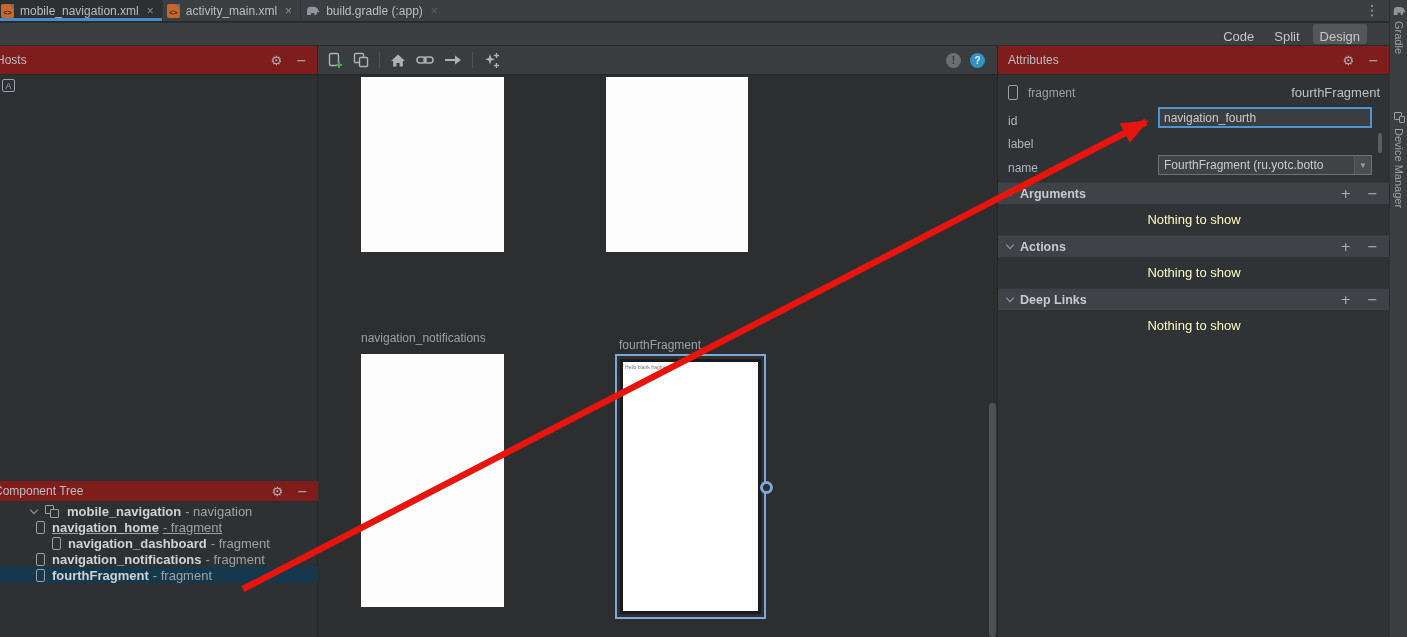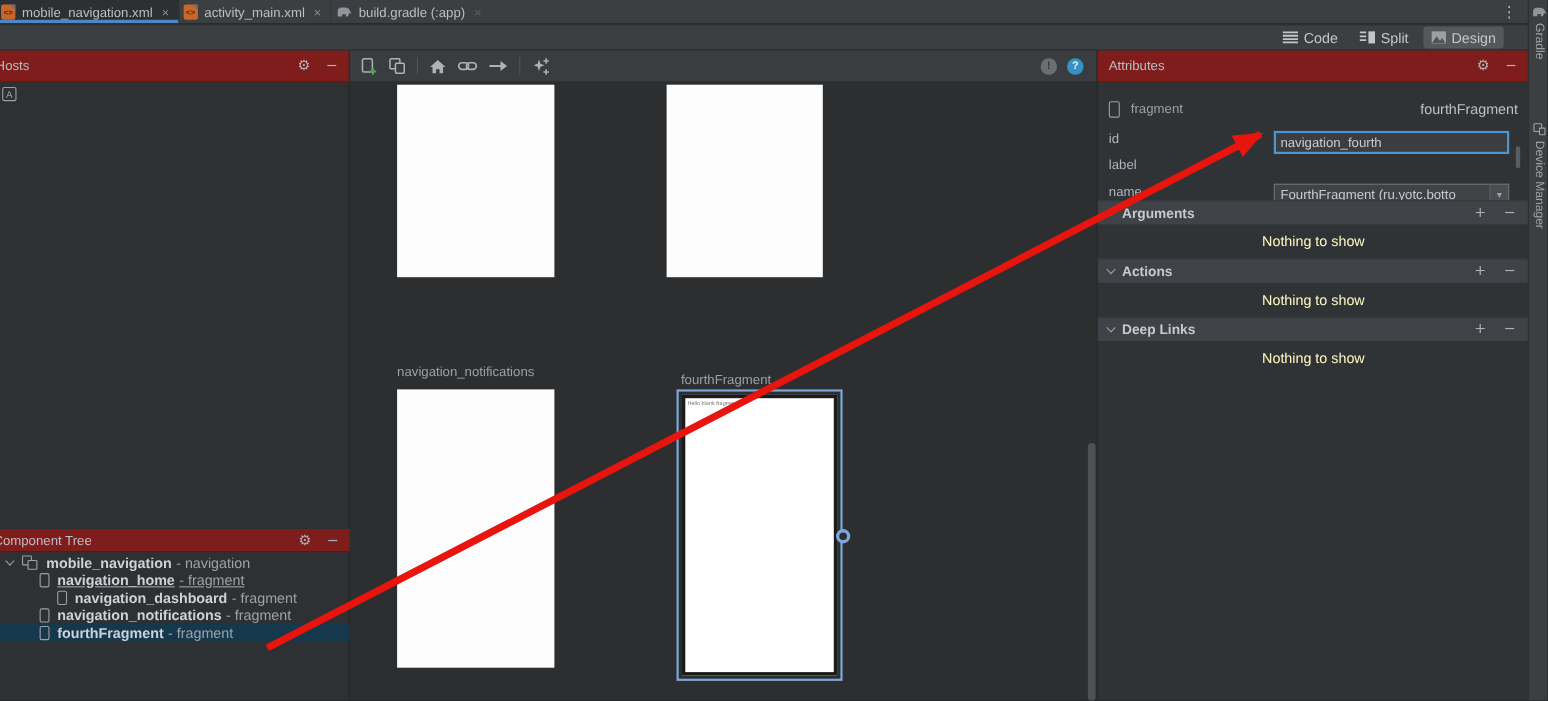--- a/index.html
+++ b/index.html
@@ -22,21 +22,21 @@
   .icon-xml::before { content:""; position:absolute; top:0; right:0; border-style:solid; border-width:0 5px 5px 0;
                       border-color:transparent #6b6e70 transparent transparent; }
   .icon-xml .tag { font-size:7px; font-weight:bold; color:#3b2313; line-height:10px; }
   .overflow { position:absolute; right:10px; top:2px; font-size:14px; color:#afb1b3; letter-spacing:0; }
 
   
   .modebar { position:absolute; left:0; top:23px; width:1389px; height:23px; background:#3c3f41;
              border-bottom:1px solid #2a2a2a; display:flex; justify-content:flex-end; align-items:center;
              gap:6px; padding-right:22px; }
   .modebtn { display:flex; align-items:center; gap:5px; height:20px; padding:0 7px; border-radius:3px;
-             color:#c3c6c9; font-size:13px; }
+             color:#c3c6c9; font-size:13px;flex-direction:column; }
   .modebtn.selected { background:#555859; }
 
   
   .panelhead { background:#7f1d1d; border-bottom:1px solid #2a2a2a; display:flex; align-items:center; }
   .ph-title { color:#bbbec2; font-size:12px; overflow:hidden; white-space:nowrap; }
   .ph-icons { margin-left:auto; display:flex; align-items:center; gap:14px; padding-right:10px;
               color:#afb1b3; font-family:"DejaVu Sans", sans-serif; }
   .gear { font-size:13px; } .mini { font-size:13px; }
 
   
@@ -71,21 +71,21 @@
             border:3px solid #7da7d9; background:#2c2e30; }
   .vscroll { position:absolute; background:#4d5154; border-radius:3px; }
   .circ { width:15px; height:15px; border-radius:50%; display:flex; align-items:center; justify-content:center;
           font-size:10px; font-weight:bold; }
   .circ.warn { background:#6e6e6e; color:#3a3a3a; }
   .circ.help { background:#3592c4; color:#eef2f5; }
 
   
   .attr-panel { position:absolute; left:997px; top:46px; width:392px; height:591px; background:#2f3336;
                 border-left:1px solid #262626; }
-  .attr-row { position:absolute; left:0; width:392px; display:flex; align-items:flex-start;margin-top:12px; }
+  .attr-row { position:absolute; left:0; width:392px; display:flex; align-items:flex-end; }
   .attr-label { color:#aeb4ba; font-size:12px; padding-left:10px; }
   .attr-input { position:absolute; left:160px; height:21px; width:214px; background:#3b3e40;
                 border:1px solid #6e7173; color:#c7cbd0; font-size:12px; padding:0 4px;
                 font-family:"Liberation Sans", sans-serif; }
   .attr-input.focused { border:2px solid #4e94ce; }
   .combo { position:absolute; left:160px; height:20px; width:214px; background:#3f4345; border:1px solid #6e7173;
            color:#c7cbd0; font-size:12px; display:flex; align-items:center; overflow:hidden; }
   .combo .txt { padding-left:5px; white-space:nowrap; overflow:hidden; flex:1; }
   .combo .arrow { flex:0 0 17px; height:100%; display:flex; align-items:center; justify-content:center;
                   color:#9aa0a6; font-size:8px; background:#4a4e50; border-left:1px solid #5a5e60; }
@@ -186,21 +186,21 @@
 
     <div class="panelhead" style="position:absolute; top:435px; width:318px; height:21px;">
       <span class="ph-title" style="margin-left:-6px;">Component Tree</span>
       <span class="ph-icons">
         <span class="gear">⚙</span>
         <span class="mini">−</span>
       </span>
     </div>
 
     <div class="tree">
-      <div class="trow" style="padding-left:6px; gap:8px;">
+      <div class="trow" style="padding-left:6px; gap:8px;margin-left:25px;">
         <span class="chev" style="margin-top:-3px;"></span>
         <span class="icon-nested">
             <i></i>
             <i></i>
           </span>
         <span><b>mobile_navigation</b><span>- navigation</span></span>
       </div>
       <div class="trow" style="padding-left:36px; gap:7px;text-decoration:underline;">
         <span class="icon-frag"></span>
         <span><b>navigation_home</b><span>- fragment</span></span>

